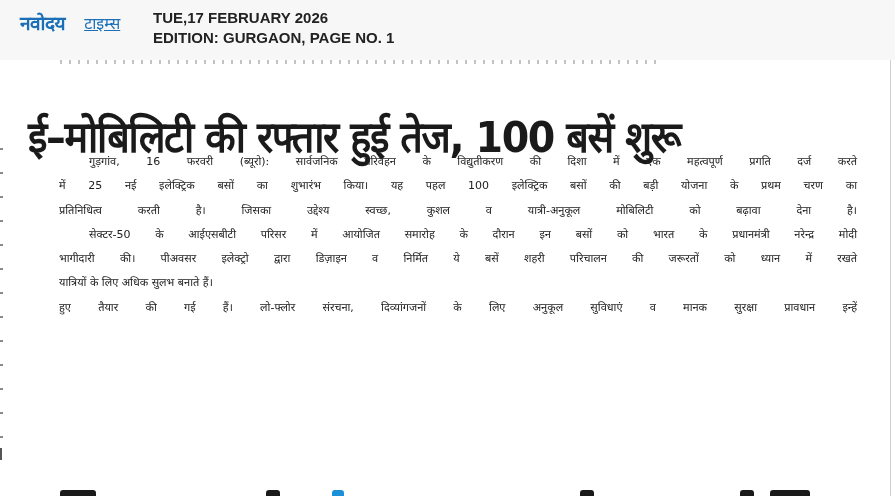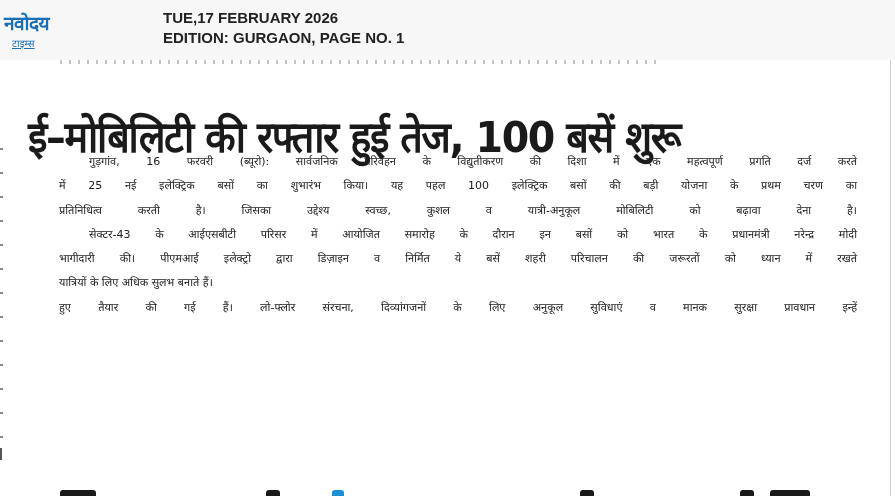--- a/index.html
+++ b/index.html
@@ -48,44 +48,43 @@
     .topbar {
       position: absolute;
       left: 0; top: 0;
       width: 895px;
       height: 60px;
       background: #f7f7f7;
       z-index: 2;
     }
     .logo {
       position: absolute;
-      left: 4px;
+      left: 20px;
       top: 10px;
       display: flex;
-      align-items: flex-start;
+      align-items: center;
       color: #1b6fb7;
-      flex-direction: column;
     }
     .logo-main {
       font-family: "DejaVu Sans", sans-serif;
       font-weight: bold;
       font-size: 19px;
       letter-spacing: -0.5px;
       color: #1b6fb7;
     }
     .logo-sub {
       font-family: "DejaVu Sans", sans-serif;
-      font-size: 10px;
+      font-size: 16px;
       color: #1b6fb7;
-      margin-left: 8px;
+      margin-left: 19px;
       text-decoration: underline;
     }
     .edition-info {
       position: absolute;
-      left: 163px;
+      left: 153px;
       top: 8px;
       font-family: "Liberation Sans", sans-serif;
       font-weight: bold;
       font-size: 15px;
       line-height: 20px;
       color: #222222;
     }
     
     .remnant {
       position: absolute;
@@ -181,22 +180,22 @@
 
   <h1 class="headline">ई–मोबिलिटी की रफ्तार हुई तेज,  100 बसें शुरू</h1>
 
   <div class="body-text">
     <div class="para">
       <span class="line indent">गुड़गांव, 16 फरवरी (ब्यूरो): सार्वजनिक परिवहन के विद्युतीकरण की दिशा में एक महत्वपूर्ण प्रगति दर्ज करते</span>
       <span class="line">में 25 नई इलेक्ट्रिक बसों का शुभारंभ किया।  यह पहल 100 इलेक्ट्रिक बसों की बड़ी योजना के प्रथम चरण का</span>
       <span class="line">प्रतिनिधित्व करती है। जिसका उद्देश्य स्वच्छ, कुशल व यात्री-अनुकूल मोबिलिटी को बढ़ावा देना है।</span>
     </div>
     <div class="para">
-      <span class="line indent">सेक्टर-43  के आईएसबीटी परिसर में आयोजित समारोह के दौरान इन बसों को भारत के प्रधानमंत्री नरेन्द्र मोदी</span>
-      <span class="line">भागीदारी की। पीएमआई इलेक्ट्रो द्वारा डिज़ाइन व निर्मित ये बसें शहरी परिचालन की जरूरतों को ध्यान में रखते</span>
+      <span class="line indent">सेक्टर-50  के आईएसबीटी परिसर में आयोजित समारोह के दौरान इन बसों को भारत के प्रधानमंत्री नरेन्द्र मोदी</span>
+      <span class="line">भागीदारी की। पीअवसर इलेक्ट्रो द्वारा डिज़ाइन व निर्मित ये बसें शहरी परिचालन की जरूरतों को ध्यान में रखते</span>
       <span class="line last">यात्रियों के लिए अधिक सुलभ बनाते हैं।</span>
       <span class="line">हुए तैयार की गई हैं। लो-फ्लोर संरचना, दिव्यांगजनों के लिए अनुकूल सुविधाएं व मानक सुरक्षा प्रावधान इन्हें</span>
     </div>
   </div>
 
   <div class="next-headline-peek">
     <div class="peek-blob" style="left:0;width:36px;"></div>
     <div class="peek-blob" style="left:206px;width:14px;"></div>
     <div class="peek-blob blue" style="left:272px;width:12px;"></div>
     <div class="peek-blob" style="left:520px;width:14px;"></div>

